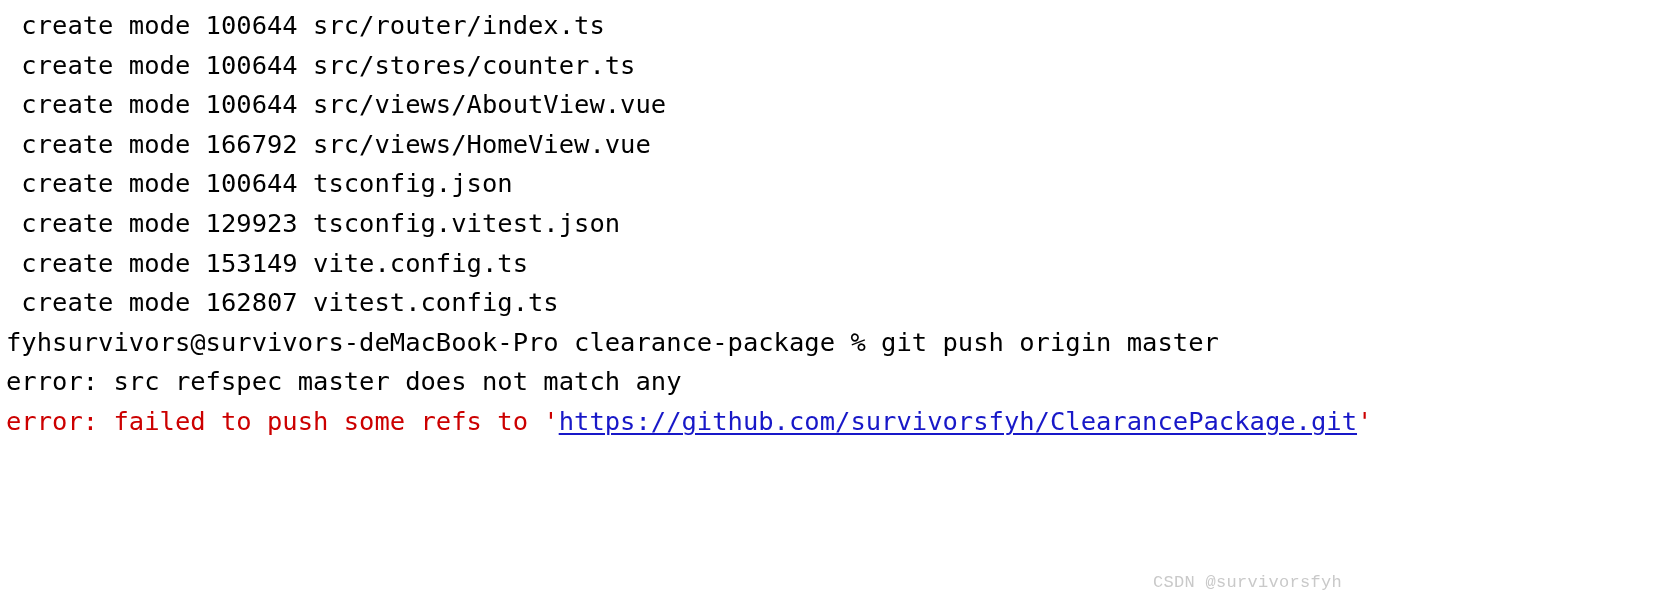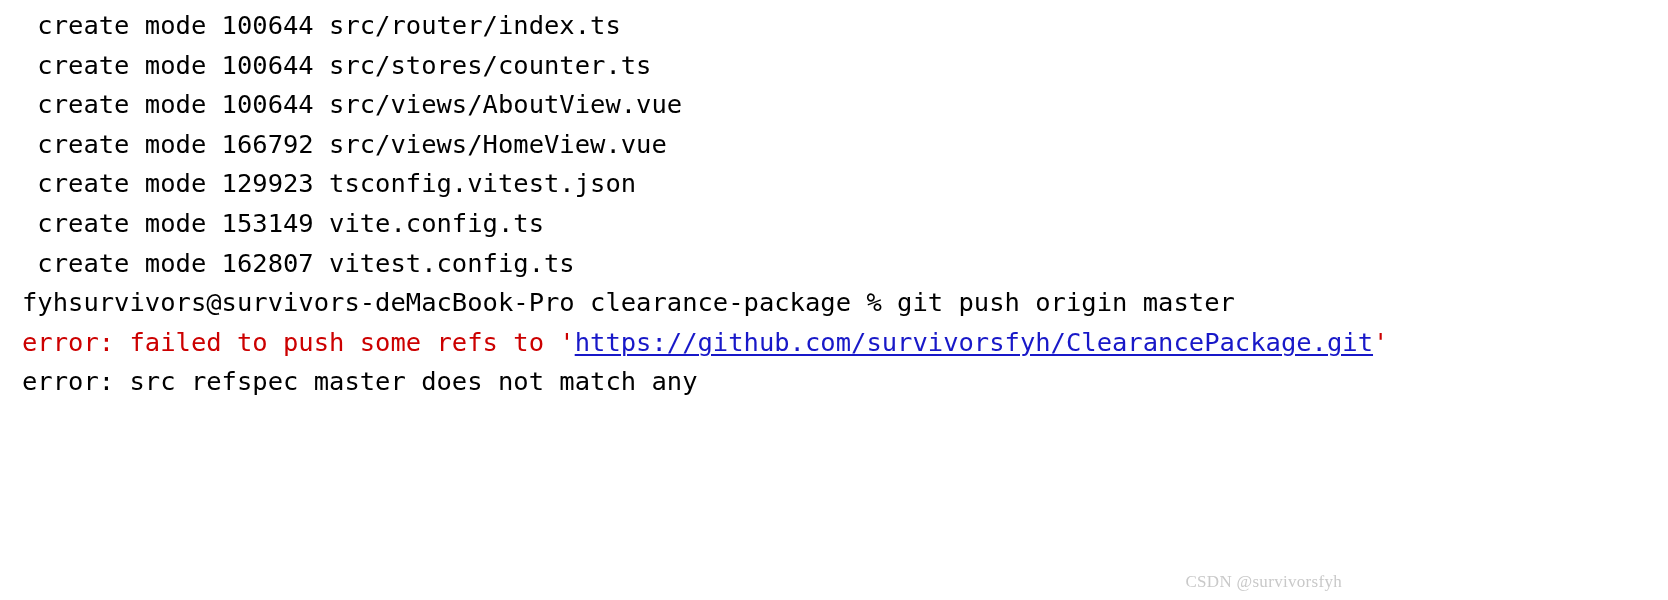--- a/index.html
+++ b/index.html
@@ -14,21 +14,21 @@
     overflow: hidden;
     font-family: "DejaVu Sans Mono", "Liberation Mono", monospace;
   }
 
   #terminal {
     position: relative;
     width: 1356px;
     height: 600px;
     background: #ffffff;
     box-sizing: border-box;
-    padding: 6px 0 0 16px;
+    padding: 6px 0 0 0;
   }
 
   .line {
     font-family: "DejaVu Sans Mono", "Liberation Mono", monospace;
     font-size: 25.5px;
     line-height: 39.6px;
     height: 39.6px;
     color: #000000;
     white-space: pre;
     letter-spacing: 0px;
@@ -49,37 +49,38 @@
     text-decoration: underline;
     text-decoration-thickness: 2px;
     text-underline-offset: 3px;
     cursor: pointer;
   }
 
   #watermark {
     position: absolute;
     right: 14px;
     bottom: 8px;
-    font-family: Liberation Serif, serif;
+    font-family: Liberation Mono, monospace;
     font-size: 17px;
     color: #c9c9c9;
     white-space: pre;
     letter-spacing: 0.3px;
   }
 </style>
 </head>
 <body>
 
 <div id="terminal">
   <div id="terminal-output">
       <div class="line"><span class="seg seg-default"> create mode 100644 src/router/index.ts</span></div>
       <div class="line"><span class="seg seg-default"> create mode 100644 src/stores/counter.ts</span></div>
       <div class="line"><span class="seg seg-default"> create mode 100644 src/views/AboutView.vue</span></div>
       <div class="line"><span class="seg seg-default"> create mode 166792 src/views/HomeView.vue</span></div>
+      <div class="line"><span class="seg seg-default"> create mode 100644 tsconfig.json</span></div>
       <div class="line"><span class="seg seg-default"> create mode 129923 tsconfig.vitest.json</span></div>
       <div class="line"><span class="seg seg-default"> create mode 153149 vite.config.ts</span></div>
       <div class="line"><span class="seg seg-default"> create mode 162807 vitest.config.ts</span></div>
       <div class="line"><span class="seg seg-default">fyhsurvivors@survivors-deMacBook-Pro clearance-package % git push origin master</span></div>
+      <div class="line"><span class="seg seg-default">error: src refspec master does not match any</span></div>
       <div class="line"><span class="seg seg-error">error: failed to push some refs to '</span><span class="seg seg-url">https://github.com/survivorsfyh/ClearancePackage.git</span><span class="seg seg-error">'</span></div>
-      <div class="line"><span class="seg seg-default">error: src refspec master does not match any</span></div>
     </div>
   <div id="watermark">CSDN @survivorsfyh</div>
 </div>
 
 </body></html>

